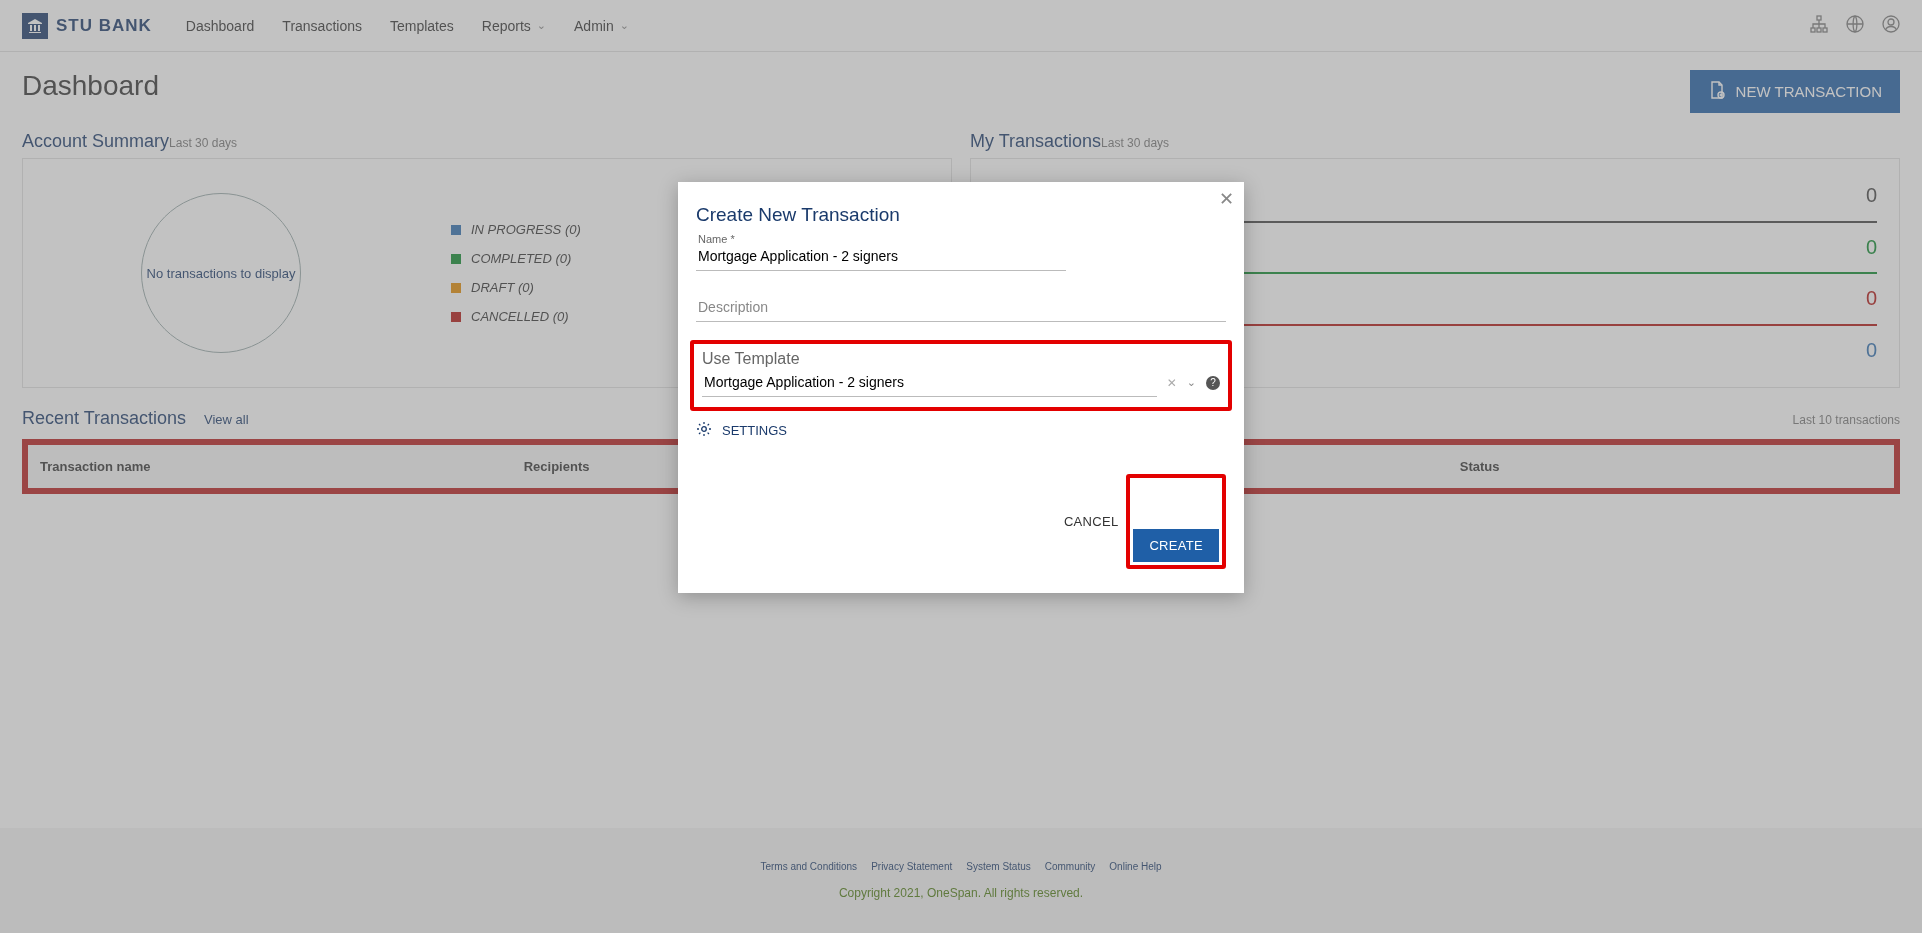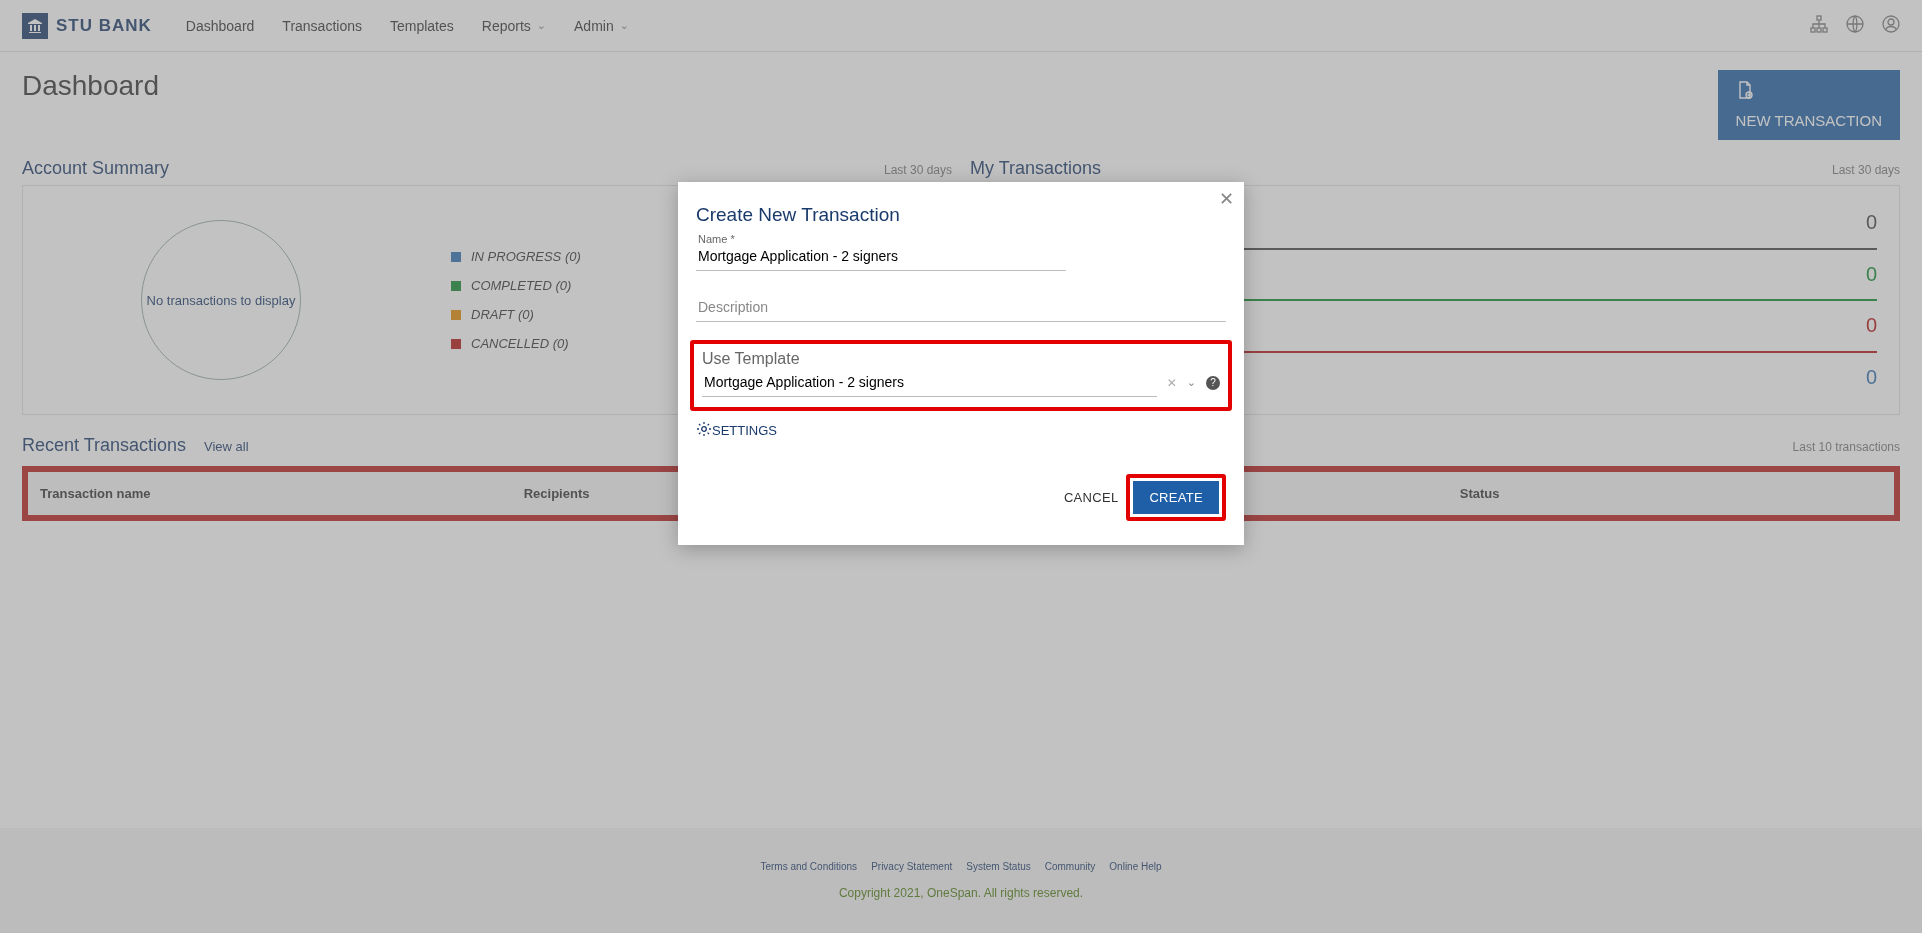--- a/index.html
+++ b/index.html
@@ -46,29 +46,29 @@
   }
   .nav-icon { color: #7a7a7a; cursor: pointer; }
   
   .page { padding: 18px 22px 0; }
   .page-header {
     display: flex; align-items: flex-start; justify-content: space-between;
   }
   .page-title { font-size: 28px; font-weight: 400; color: #333; }
   .btn-primary {
     background: #1f5fa7; color: #fff; border: none; display: flex;
-    align-items: flex-start; gap: 10px; padding: 11px 18px; font-size: 15px;
-    cursor: pointer; font-weight: 500; flex-direction: column;
+    align-items: center; gap: 10px; padding: 11px 18px; font-size: 15px;
+    cursor: pointer; font-weight: 500;
   }
   .row {
     display: flex; gap: 18px; margin-top: 18px;
   }
   .panel { flex: 1; }
   .panel-head {
-    display: flex; justify-content: space-between; align-items: baseline;
+    display: flex; justify-content: flex-start; align-items: baseline;
     margin-bottom: 6px;
   }
   .panel-title { font-size: 18px; color: #1a3a6b; }
   .panel-sub { font-size: 12px; color: #777; }
   .card {
     border: 1px solid #e0e0e0; height: 230px; padding: 18px;
     display: flex; align-items: center; gap: 50px;
   }
   .donut-wrap { flex: 0 0 360px; display: flex; justify-content: center; }
   .donut {
@@ -150,34 +150,34 @@
     flex:1; border:none; border-bottom:1px solid #bbb;
     padding: 6px 2px; font-size:14px; outline:none;
   }
   .tpl-clear { color:#aaa; font-size:12px; cursor:pointer; background:none; border:none;}
   .tpl-chev { color:#888; font-size:11px;}
   .tpl-help {
      width:14px;height:14px;border-radius:50%;background:#555;color:#fff;
      font-size:10px;display:flex;align-items:center;justify-content:center;
   }
   .settings-row {
-    display:flex; align-items:center; color:#1a3a6b; font-size:13px;
+    display:flex; align-items:center; gap:10px; color:#1a3a6b; font-size:13px;
     margin-top:10px; cursor:pointer;
   }
   .modal-actions {
     display:flex; justify-content:flex-end; align-items:center; gap:8px;
     margin-top:34px;
   }
   .btn-text { background:none;border:none;color:#333;font-size:13px;cursor:pointer;letter-spacing:0.3px;}
   .btn-create-wrap {
     border:4px solid #e30000; border-radius:3px; padding:3px;
   }
   .btn-create {
     background:#1f5fa7; color:#fff; border:none; padding:9px 16px;
-    font-size:13px; cursor:pointer; letter-spacing:0.3px;
+    font-size:13px; cursor:pointer; letter-spacing:0.3px;margin-top:48px;
   }
 </style>
 </head>
 <body>
 
 <div class="topnav">
   <div class="logo">
     <div class="logo-mark">
       <svg width="16" height="16" viewBox="0 0 16 16">
           <path fill="#fff" d="M2 14h12v1H2zM3 7h2v6H3zM7 7h2v6H7zM11 7h2v6h-2zM8 1l7 4v1H1V5z"></path>

